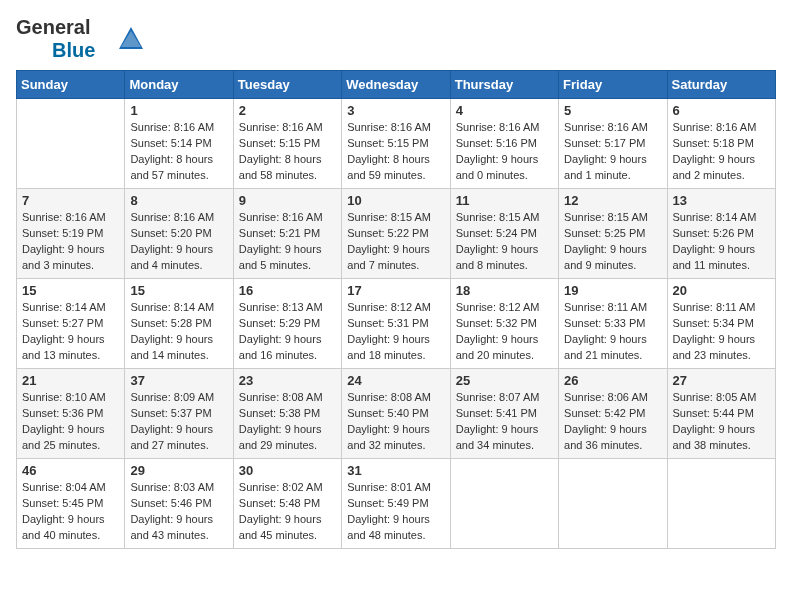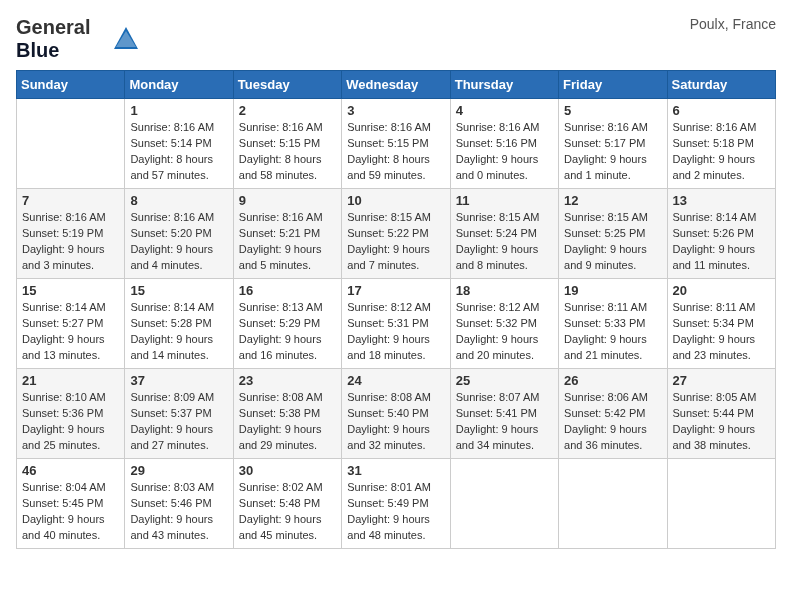--- a/index.html
+++ b/index.html
@@ -22,21 +22,22 @@
       gap: 20px;
     }
     .logo-text-general {
       font-size: 20px;
       font-weight: bold;
       color: #333;
     }
     .logo-text-blue {
       font-size: 20px;
       font-weight: bold;
-      color: #0f172a;
+      color: #0369a1;
+      margin-left: 36px;
     }
     .logo-icon {
       width: 28px;
       height: 28px;
       margin-left: 2px;
     }
     .title-area {
       text-align: right;
     }
     .month-title {
@@ -98,21 +99,20 @@
     <div>
       <span class="logo-text-general">General</span><br>
       <span class="logo-text-blue">Blue</span>
     </div>
     <svg class="logo-icon" viewBox="0 0 28 28">
       <polygon points="14,2 26,24 2,24" fill="#1a6bb5"></polygon>
       <polygon points="14,6 24,22 4,22" fill="white" opacity="0.3"></polygon>
     </svg>
   </div>
   <div class="title-area">
-    <div class="location">Poulx, France</div>
   </div>
 </div>
 
 <table>
   <thead>
     <tr>
     <th>Sunday</th>
         <th>Monday</th>
         <th>Tuesday</th>
         <th>Wednesday</th>

